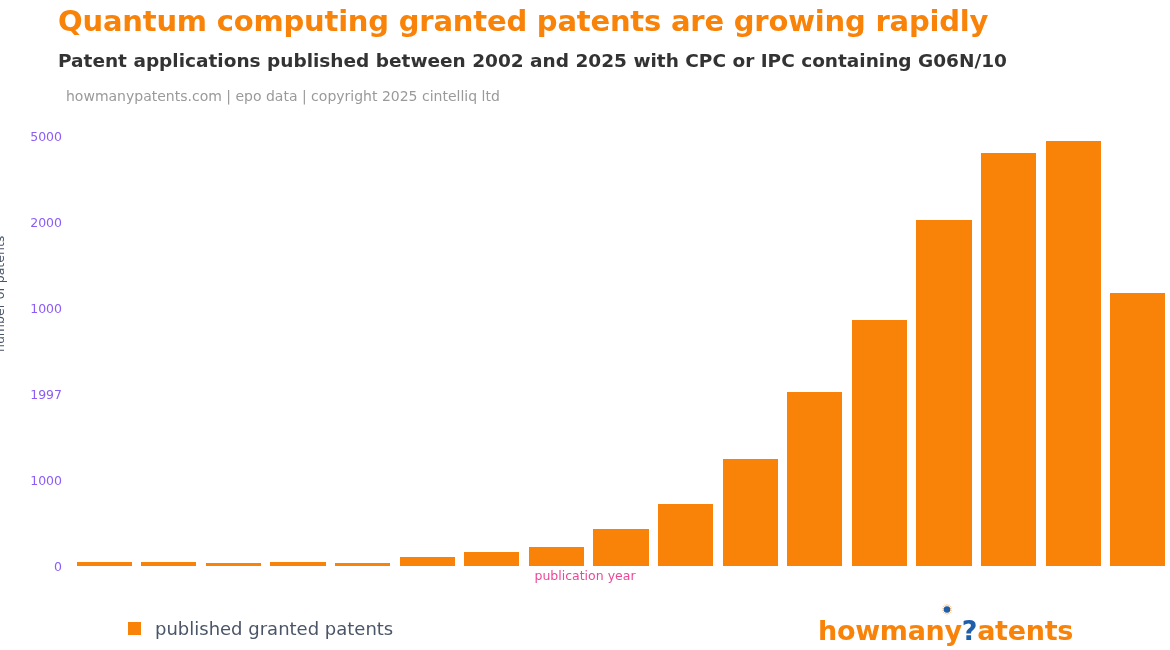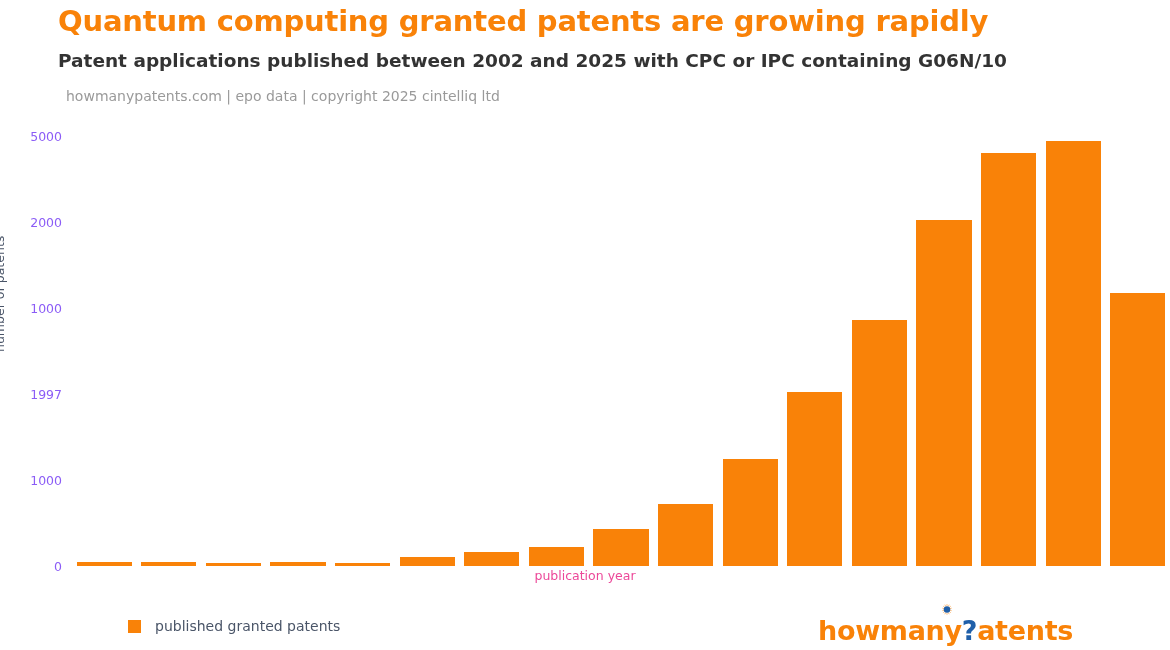--- a/index.html
+++ b/index.html
@@ -95,21 +95,21 @@
     top: 618px;
     display: flex;
     align-items: center;
     gap: 14px;
   }
   #legend-swatch {
     width: 13px; height: 13px;
     background: #F98208;
   }
   #legend-label {
-    font-size: 14px;
+    font-size: 18px;
     color: #4a5568;
     white-space: nowrap;
   }
 
   
   #logo {
     position: absolute;
     left: 820px;
     top: 604px;
     display: flex;

